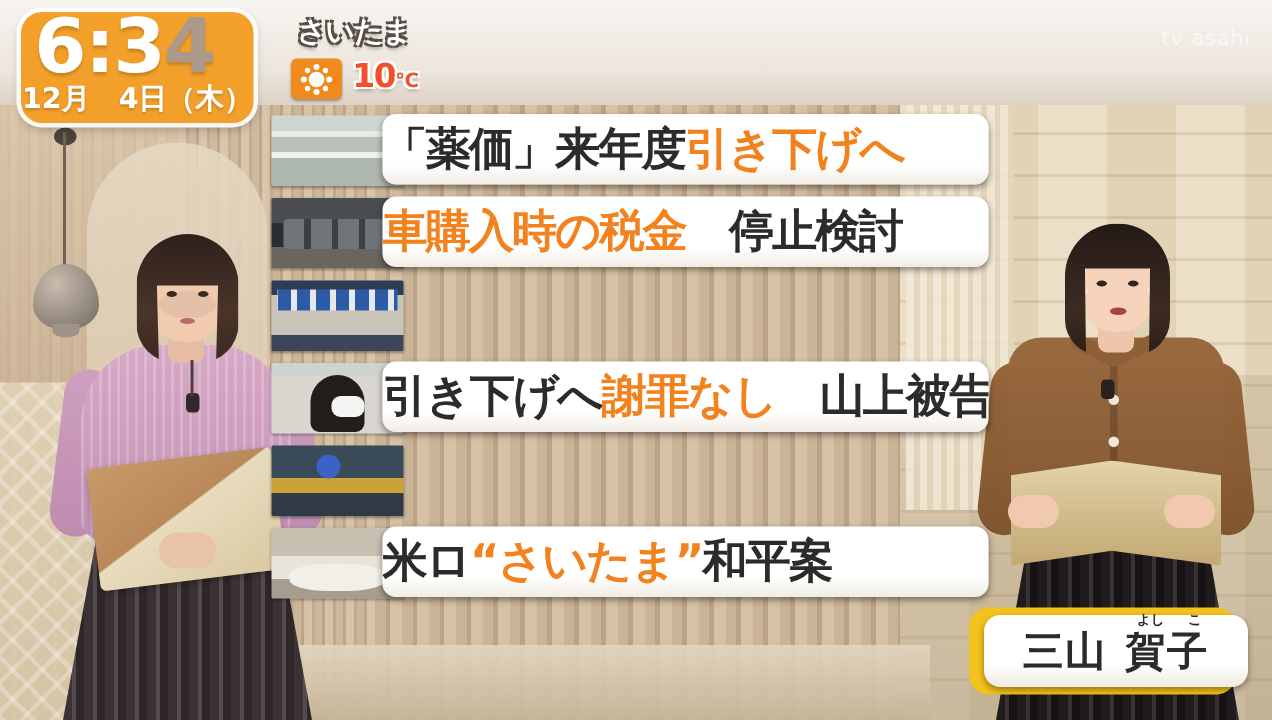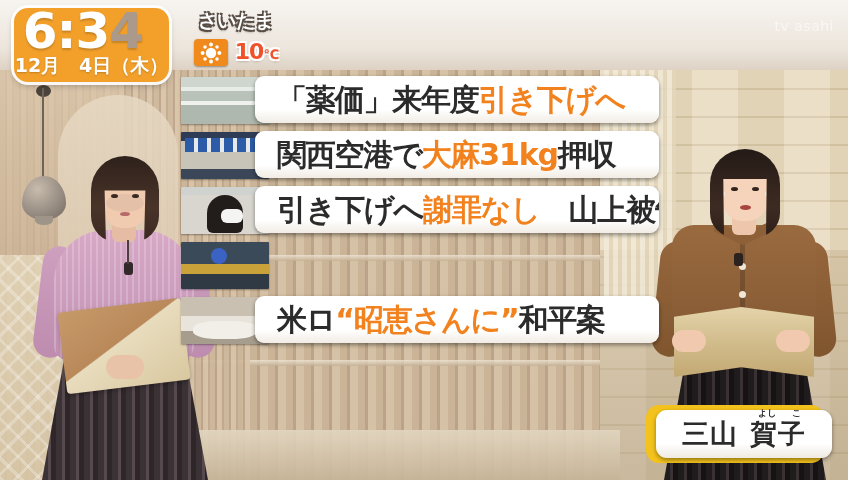--- a/index.html
+++ b/index.html
@@ -309,21 +309,20 @@
     position:absolute; left:0; top:1px; width:88px; height:47px;
     overflow:hidden; border-radius:1px;
     box-shadow: 0 1px 2px rgba(0,0,0,.35);
   }
   .hl-bar {
     position:absolute; left:74px; top:0; right:-6px; height:47px;
     background: linear-gradient(180deg,#ffffff 0%, #ffffff 72%, #f1ece4 100%);
     border-radius: 9px;
     box-shadow: 0 2px 4px rgba(0,0,0,.42);
     display:flex; align-items:center;
-    padding-left: 22px;
     overflow:hidden;
   }
   .hl-text {
     font-size: 30px; font-weight: 700; line-height: 1;
     letter-spacing: -1.2px; white-space: nowrap;
     font-family: "DejaVu Sans", "Liberation Sans", sans-serif;
   }
   .hl-text .k { color: #2b2b2b; }
   .hl-text .o { color: #f2821e; }
 
@@ -481,49 +480,52 @@
 
     <div class="hl-row">
       <div class="hl-thumb t1"></div>
       <div class="hl-bar">
         <div class="hl-text">
           <span class="k">「薬価」来年度</span><span class="o">引き下げへ</span>
         </div>
       </div>
     </div>
 
+    <div class="hl-row">
+      <div class="hl-thumb t2"></div>
+      <div class="hl-bar">
+        <div class="hl-text">
+          <span class="o">車購入時の税金</span><span class="k">　停止検討</span>
+        </div>
+      </div>
+    </div>
 
 
     <div class="hl-row">
       <div class="hl-thumb t4"></div>
-      <div class="hl-bar">
-        <div class="hl-text">
-          <span class="k">関西空港で</span><span class="o">大麻31kg</span><span class="k">押収</span>
-        </div>
-      </div>
     </div>
 
     <div class="hl-row">
       <div class="hl-thumb t5"></div>
       <div class="hl-bar">
         <div class="hl-text">
           <span class="k">引き下げへ</span><span class="o">謝罪なし</span><span class="k">　山上被告</span>
         </div>
       </div>
     </div>
 
     <div class="hl-row">
       <div class="hl-thumb t6"></div>
     </div>
 
     <div class="hl-row">
       <div class="hl-thumb t7"></div>
       <div class="hl-bar">
         <div class="hl-text">
-          <span class="k">米ロ</span><span class="o">“昭恵さんに”</span><span class="k">和平案</span>
+          <span class="k">米ロ</span><span class="o">“さいたま”</span><span class="k">和平案</span>
         </div>
       </div>
     </div>
 
   </div>
 
 
   <div class="nameplate" id="nameplate-right">
     <div class="np-accent"></div>
     <div class="np-body">

